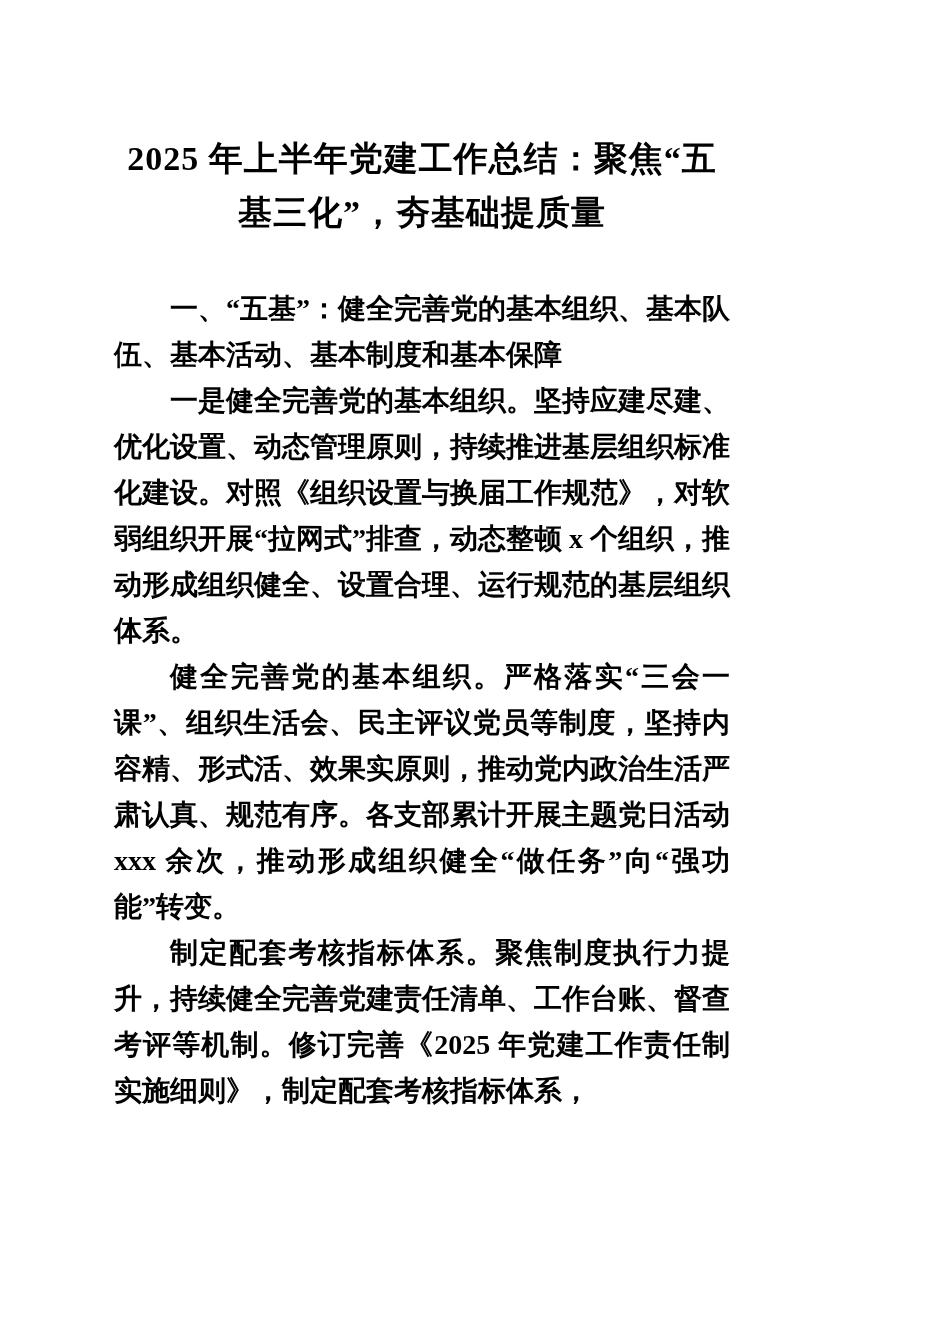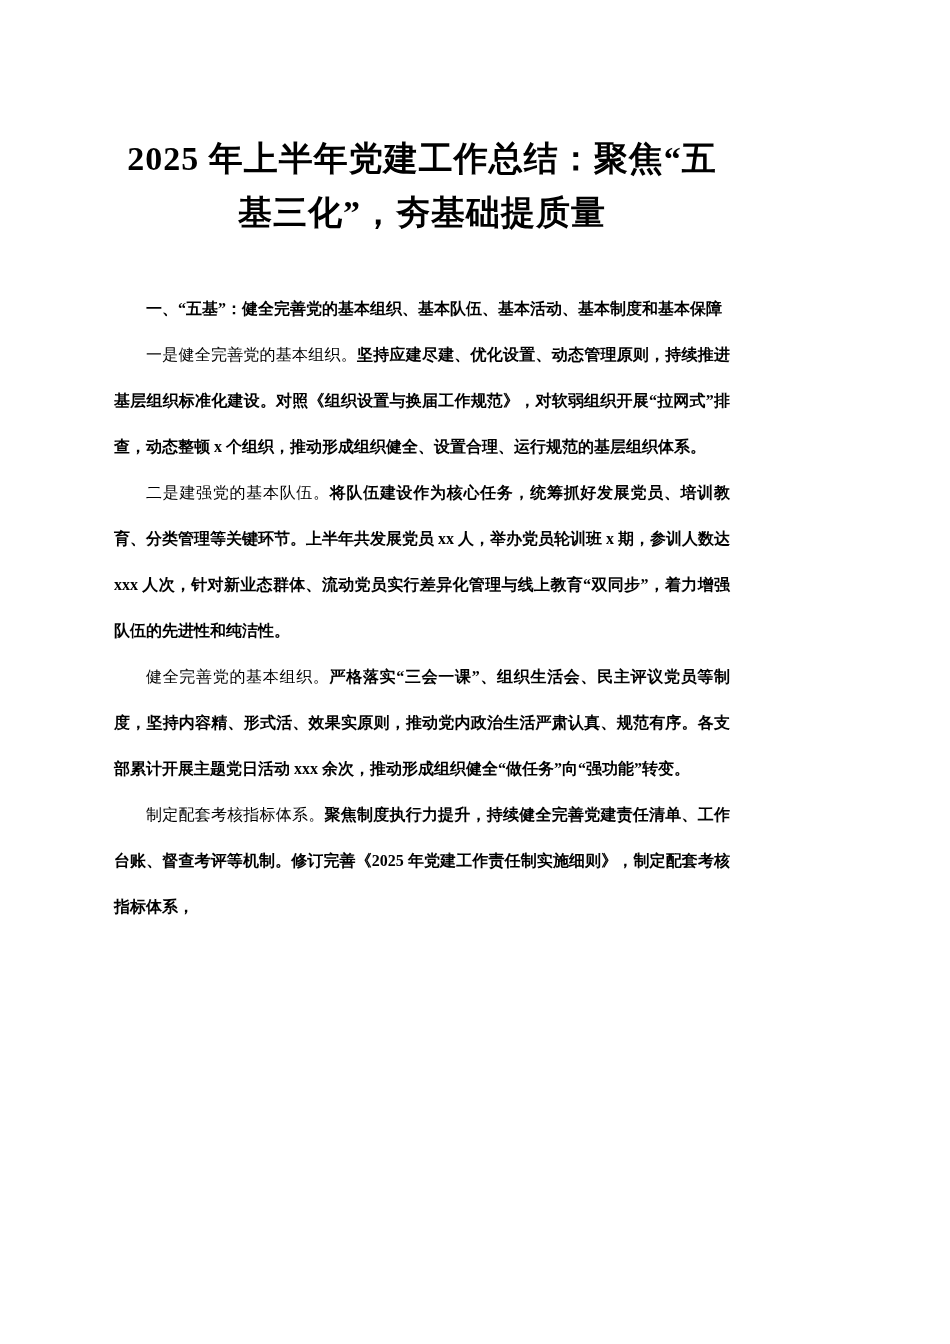--- a/index.html
+++ b/index.html
@@ -22,57 +22,54 @@
   }
   .doc-title {
     font-size: 34px;
     font-weight: bold;
     text-align: center;
     line-height: 54px;
     margin: 0 0 46px 0;
     letter-spacing: 1px;
   }
   .doc-body {
-    font-size: 16px;
+    font-size: 28px;
     line-height: 46px;
     text-align: justify;
     text-justify: inter-ideograph;
   }
   .doc-heading {
     font-weight: bold;
     text-indent: 2em;
     margin: 0;
   }
   .doc-paragraph {
     text-indent: 2em;
     margin: 0;
   }
   .para-lead {
-    font-weight: normal;
+    font-weight: bold;
   }
   .para-rest {
     font-weight: bold;
   }
 </style>
 </head>
 <body>
 
 <div class="page">
   <h1 class="doc-title">2025 年上半年党建工作总结：聚焦“五基三化”，夯基础提质量</h1>
 
   <div class="doc-body">
     <p class="doc-heading">一、“五基”：健全完善党的基本组织、基本队伍、基本活动、基本制度和基本保障</p>
 
     <p class="doc-paragraph">
       <span class="para-lead">一是健全完善党的基本组织。</span><span class="para-rest">坚持应建尽建、优化设置、动态管理原则，持续推进基层组织标准化建设。对照《组织设置与换届工作规范》，对软弱组织开展“拉网式”排查，动态整顿 x 个组织，推动形成组织健全、设置合理、运行规范的基层组织体系。</span>
     </p>
 
-    <p class="doc-paragraph">
-      <span class="para-lead">二是建强党的基本队伍。</span><span class="para-rest">将队伍建设作为核心任务，统筹抓好发展党员、培训教育、分类管理等关键环节。上半年共发展党员 xx 人，举办党员轮训班 x 期，参训人数达 xxx 人次，针对新业态群体、流动党员实行差异化管理与线上教育“双同步”，着力增强队伍的先进性和纯洁性。</span>
-    </p>
 
     <p class="doc-paragraph">
       <span class="para-lead">健全完善党的基本组织。</span><span class="para-rest">严格落实“三会一课”、组织生活会、民主评议党员等制度，坚持内容精、形式活、效果实原则，推动党内政治生活严肃认真、规范有序。各支部累计开展主题党日活动 xxx 余次，推动形成组织健全“做任务”向“强功能”转变。</span>
     </p>
 
     <p class="doc-paragraph">
       <span class="para-lead">制定配套考核指标体系。</span><span class="para-rest">聚焦制度执行力提升，持续健全完善党建责任清单、工作台账、督查考评等机制。修订完善《2025 年党建工作责任制实施细则》，制定配套考核指标体系，</span>
     </p>
   </div>
 </div>

